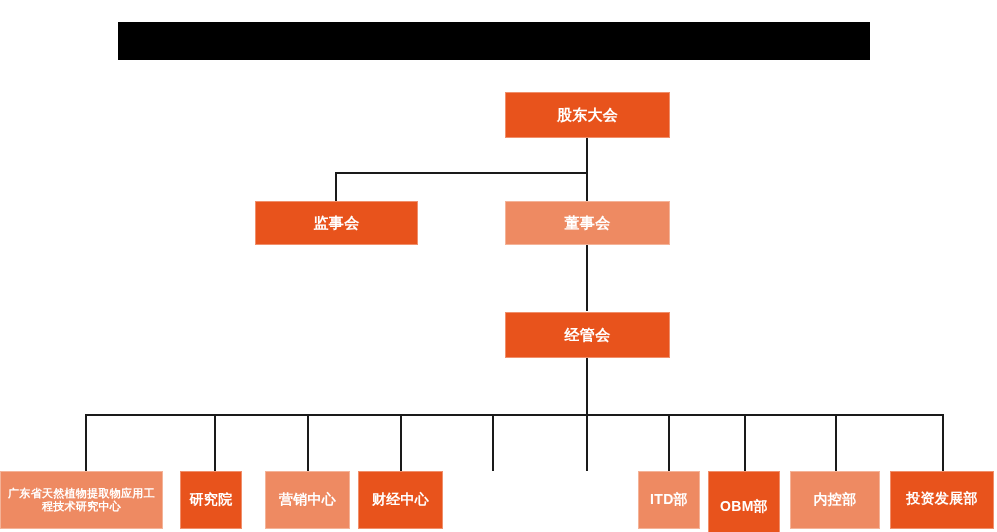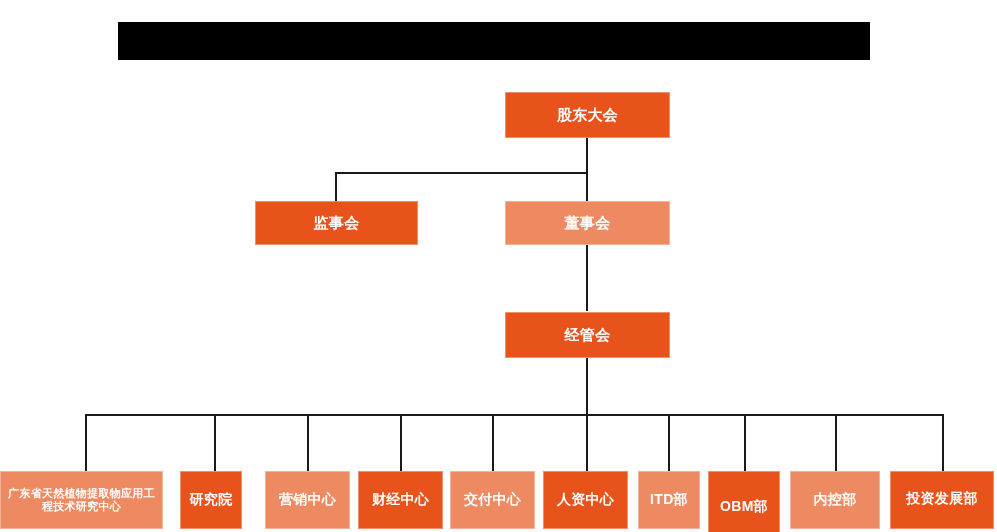--- a/index.html
+++ b/index.html
@@ -90,23 +90,21 @@
   <div class="node dark node-lv3" style="left:505px; top:312px; width:165px; height:46px;">经管会</div>
 
   <div class="node light node-dept small-text" style="left:0px; top:471px; width:163px; height:58px;">广东省天然植物提取物应用工程技术研究中心</div>
 
   <div class="node dark node-dept" style="left:180px; top:471px; width:62px; height:58px;">研究院</div>
 
   <div class="node light node-dept" style="left:265px; top:471px; width:85px; height:58px;">营销中心</div>
 
   <div class="node dark node-dept" style="left:358px; top:471px; width:85px; height:58px;font-family:Liberation Serif, serif;">财经中心</div>
 
-  <div class="node light node-dept" style="left:450px; top:471px; width:85px; height:58px;">交付中心</div>
 
-  <div class="node dark node-dept" style="left:543px; top:471px; width:85px; height:58px;">人资中心</div>
 
   <div class="node light node-dept" style="left:638px; top:471px; width:62px; height:58px;">ITD部</div>
 
   <div class="node dark node-dept" style="left:708px; top:471px; width:72px; height:72px;">OBM部</div>
 
   <div class="node light node-dept" style="left:790px; top:471px; width:90px; height:58px;">内控部</div>
 
   <div class="node dark node-dept" style="left:890px; top:471px; width:104px; height:58px;font-family:Liberation Mono, monospace;">投资发展部</div>
 
 </div>

